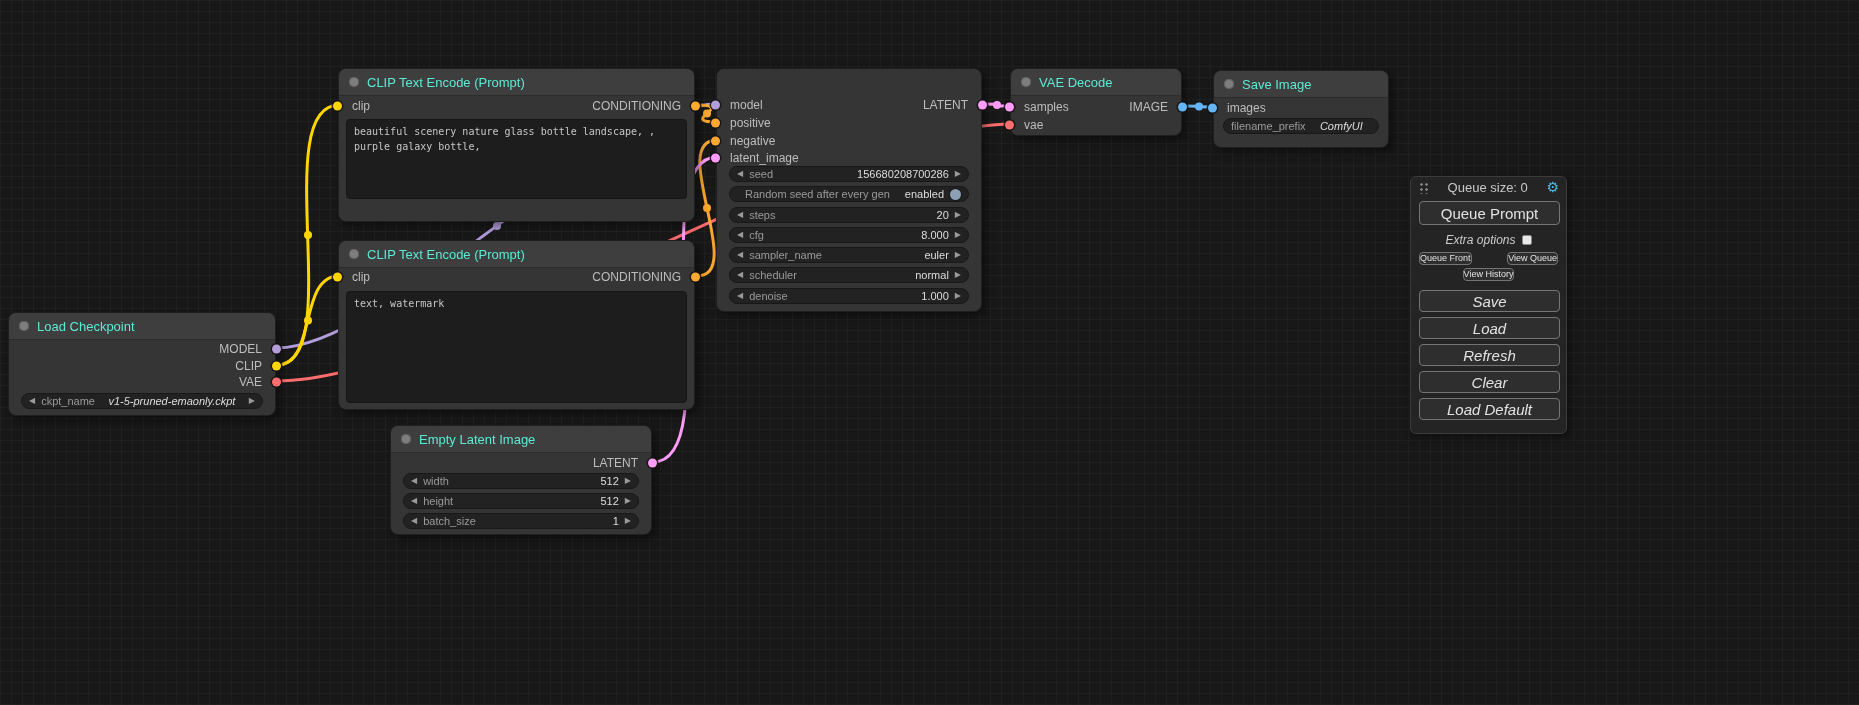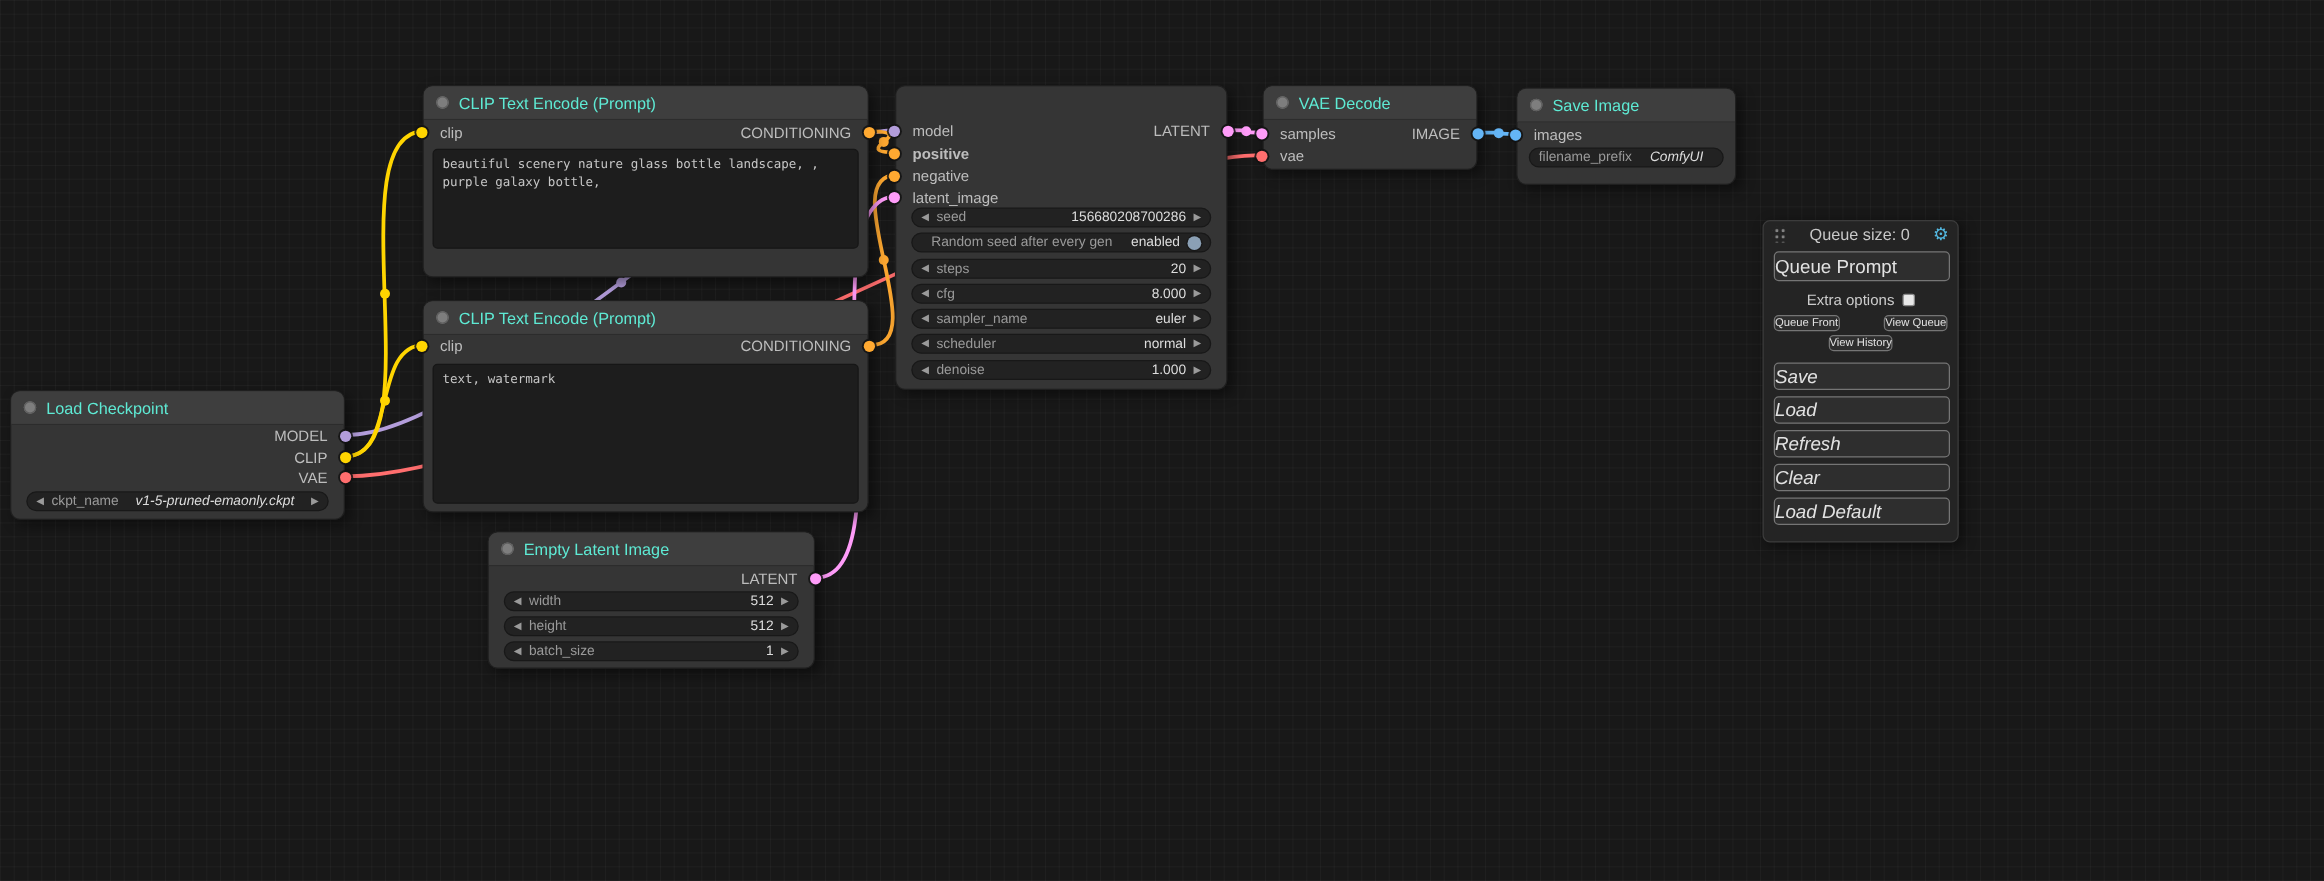--- a/index.html
+++ b/index.html
@@ -79,26 +79,26 @@
   }
   .qhead{display:flex;align-items:center;height:20px;padding:0 7px 1px;}
   .drag-dots{width:11px;height:13px;flex:none;
     background-image:radial-gradient(#828282 1.1px, transparent 1.5px);
     background-size:5px 5px;background-position:1px 1px;}
   .qsize{flex:1;text-align:center;font-size:13px;color:#c8c8c8;}
   .gear{flex:none;font-size:14px;color:#53b8e0;line-height:1;}
   .gear::before{content:"\2699";}
   button.qbtn{
     display:block;background:#2e2e2e;border:1px solid #757575;border-radius:4px;
-    color:#e2e2e2;text-align:left;font-family:"Liberation Sans",sans-serif;
+    color:#e2e2e2;text-align:center;font-family:"Liberation Sans",sans-serif;
     padding:0;box-sizing:border-box;cursor:pointer;
   }
   .qbtn-main{width:141px;margin:3px 8px 6px;height:24px;font-size:15px;}
   .extra-row{display:flex;justify-content:center;align-items:center;gap:6px;height:18px;
-    font-size:12px;color:#cccccc;}
+    font-size:12px;color:#cccccc;font-style:italic;}
   .checkbox{width:10px;height:10px;background:#e8e8e8;border:1px solid #8a8a8a;
     border-radius:2px;box-sizing:border-box;}
   .small-row{display:flex;justify-content:space-between;margin:3px 8px 0;}
   .qbtn-small{font-size:9px;height:13px;line-height:11px;border-radius:7px;
     padding:0 7px;color:#c8c8c8;}
   .history-row{display:flex;justify-content:center;margin:3px 8px 9px;}
   .qbtn-big{width:141px;margin:0 8px 5px;height:22px;font-size:15px;font-style:italic;}
 </style>
 </head>
 <body>
@@ -209,21 +209,21 @@
     </div>
   </div>
 
   <div class="node" style="left:716px;top:68px;width:266px;height:244px;">
     <div class="port-row" style="top:28px;">
       <span class="port-dot port-in c-model"></span>
       <span class="in-label">model</span>
       <span class="out-label">LATENT</span>
       <span class="port-dot port-out c-latent"></span>
     </div>
-    <div class="port-row" style="top:46px;font-weight:bold;">
+    <div class="port-row" style="top:46px;">
       <span class="port-dot port-in c-cond"></span>
       <span class="in-label">positive</span>
     </div>
     <div class="port-row" style="top:64px;">
       <span class="port-dot port-in c-cond"></span>
       <span class="in-label">negative</span>
     </div>
     <div class="port-row" style="top:81px;">
       <span class="port-dot port-in c-latent"></span>
       <span class="in-label">latent_image</span>

